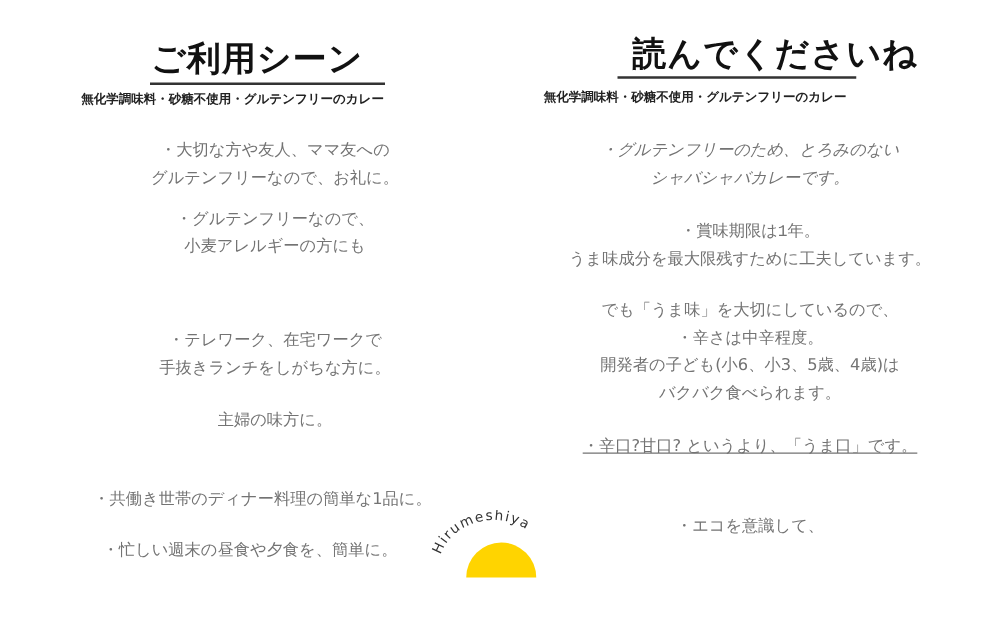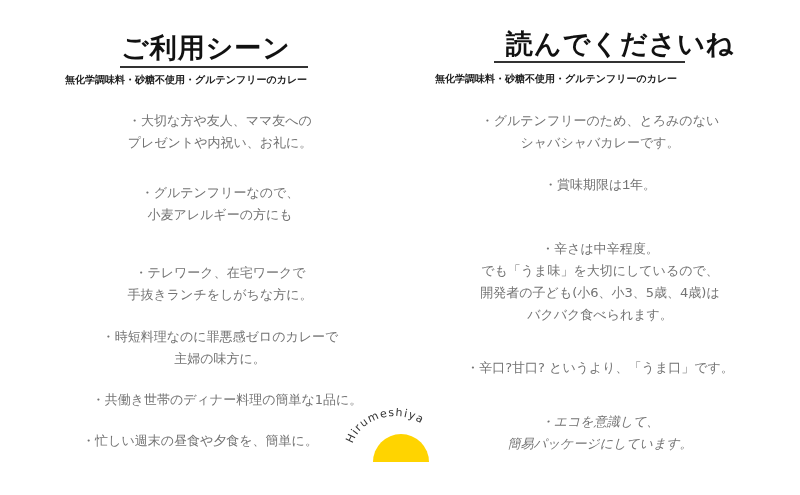--- a/index.html
+++ b/index.html
@@ -28,66 +28,65 @@
 </head>
 <body>
 
 <div class="col col-left">
   <div class="title" style="left:121px; top:31px;">ご利用シーン</div>
   <div class="underline" style="left:120px; top:66px; width:188px;"></div>
   <div class="subtitle" style="left:65px; top:73px;">無化学調味料・砂糖不使用・グルテンフリーのカレー</div>
 
   <div class="para" style="top:110px; left:10px;">
     <span class="line">・大切な方や友人、ママ友への</span>
-    <span class="line">プレゼントや内祝い、お礼に。</span>
+    <span class="line">グルテンフリーなので、お礼に。</span>
   </div>
-  <div class="para" style="top:182px; left:10px;">
+  <div class="para" style="top:165px; left:10px;">
     <span class="line">・グルテンフリーなので、</span>
     <span class="line">小麦アレルギーの方にも</span>
   </div>
   <div class="para" style="top:262px; left:10px;">
     <span class="line">・テレワーク、在宅ワークで</span>
     <span class="line">手抜きランチをしがちな方に。</span>
   </div>
   <div class="para" style="top:326px; left:10px;">
-    <span class="line">・時短料理なのに罪悪感ゼロのカレーで</span>
     <span class="line">主婦の味方に。</span>
   </div>
-  <div class="para" style="top:389px; left:0px;margin-left:17px;">
+  <div class="para" style="top:389px; left:0px;">
     <span class="line">・共働き世帯のディナー料理の簡単な1品に。</span>
   </div>
   <div class="para" style="top:430px; left:-10px;">
     <span class="line">・忙しい週末の昼食や夕食を、簡単に。</span>
   </div>
 </div>
 
 <div class="col col-right">
   <div class="title" style="left:62px; top:27px;padding-left:44px;">読んでくださいね</div>
   <div class="underline" style="left:94px; top:61px; width:191px;"></div>
   <div class="subtitle" style="left:35px; top:72px;">無化学調味料・砂糖不使用・グルテンフリーのカレー</div>
 
-  <div class="para" style="top:110px;">
+  <div class="para" style="top:110px;font-style:italic;">
     <span class="line">・グルテンフリーのため、とろみのない</span>
     <span class="line">シャバシャバカレーです。</span>
   </div>
   <div class="para" style="top:175px;font-family:Liberation Mono, monospace;">
     <span class="line">・賞味期限は1年。</span>
+    <span class="line">うま味成分を最大限残すために工夫しています。</span>
   </div>
   <div class="para" style="top:238px;">
+    <span class="line">でも「うま味」を大切にしているので、</span>
     <span class="line">・辛さは中辛程度。</span>
-    <span class="line">でも「うま味」を大切にしているので、</span>
     <span class="line">開発者の子ども(小6、小3、5歳、4歳)は</span>
     <span class="line">バクバク食べられます。</span>
   </div>
-  <div class="para" style="top:357px;">
+  <div class="para" style="top:347px;text-decoration:underline;">
     <span class="line">・辛口?甘口? というより、「うま口」です。</span>
   </div>
-  <div class="para" style="top:411px;font-style:italic;">
+  <div class="para" style="top:411px;">
     <span class="line">・エコを意識して、</span>
-    <span class="line">簡易パッケージにしています。</span>
   </div>
 </div>
 
 <div class="logo">
   <svg width="100" height="56" viewBox="0 0 100 56">
     <defs>
       <path id="arcPath" d="M 6,46 A 44,38 0 0 1 94,46" fill="none"></path>
     </defs>
     <path d="M 28,54 A 28,28 0 0 1 84,54 Z" fill="#FFD400"></path>
     <text font-family="DejaVu Sans, sans-serif" font-size="11" fill="#333" letter-spacing="1.2">

